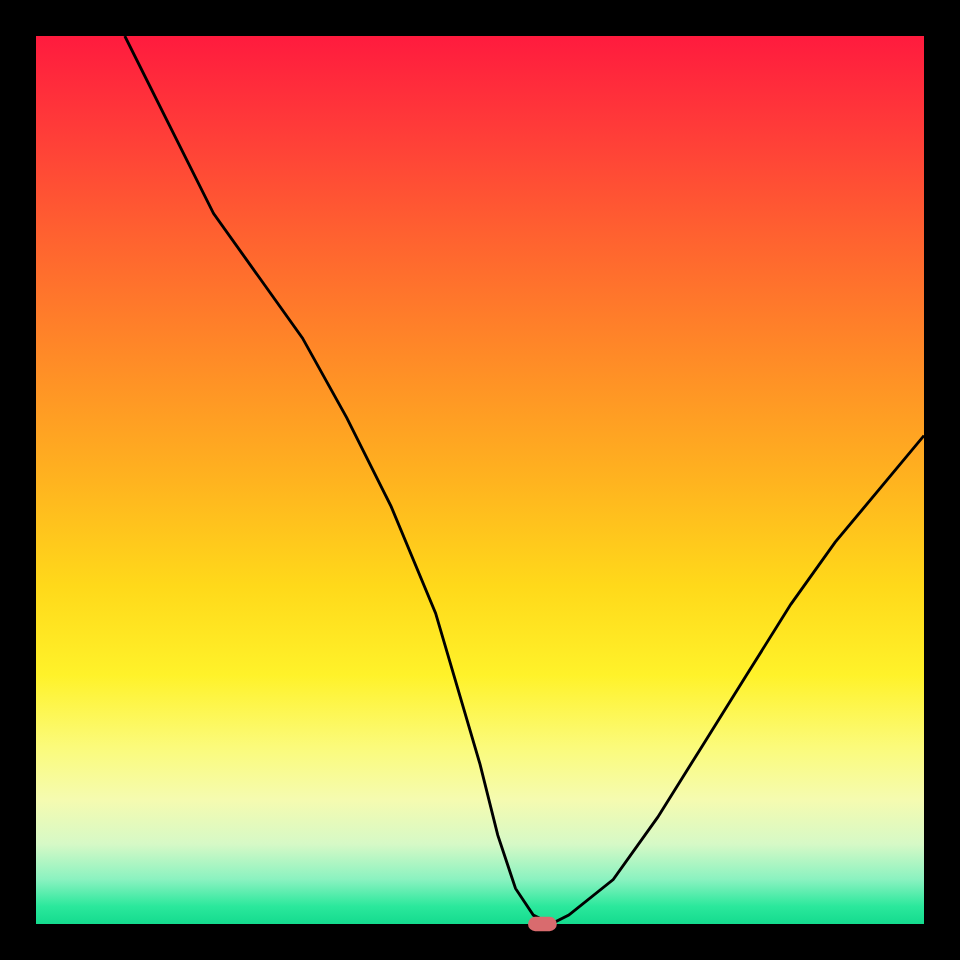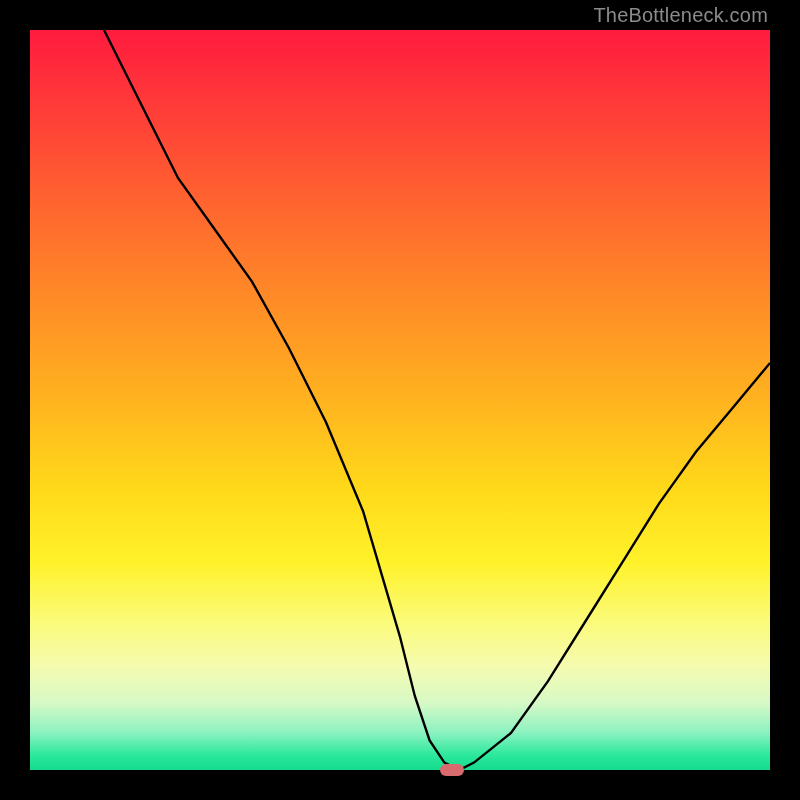--- a/index.html
+++ b/index.html
@@ -72,14 +72,13 @@
 
   <div class="plot-area">
 
     <svg class="curve" viewBox="0 0 740 740" preserveAspectRatio="none">
       <path id="curve-path" fill="none" stroke-width="2.4" stroke="#000000" d="M74.0 0.0 L111.0 74.0 L148.0 148.0 L185.0 199.8 L222.0 251.6 L259.0 318.2 L296.0 392.2 L333.0 481.0 L370.0 606.8 L384.8 666.0 L399.6 710.4 L414.4 732.6 L429.2 740.0 L444.0 732.6 L481.0 703.0 L518.0 651.2 L555.0 592.0 L592.0 532.8 L629.0 473.6 L666.0 421.8 L703.0 377.4 L740.0 333.0 "></path>
     </svg>
 
     <div class="marker" id="marker" style="background: rgb(217, 107, 110); left: 409.8px; top: 734px;"></div>
   </div>
 
-  <div class="watermark">TheBottleneck.com</div>
 </div>
 
 </body></html>

